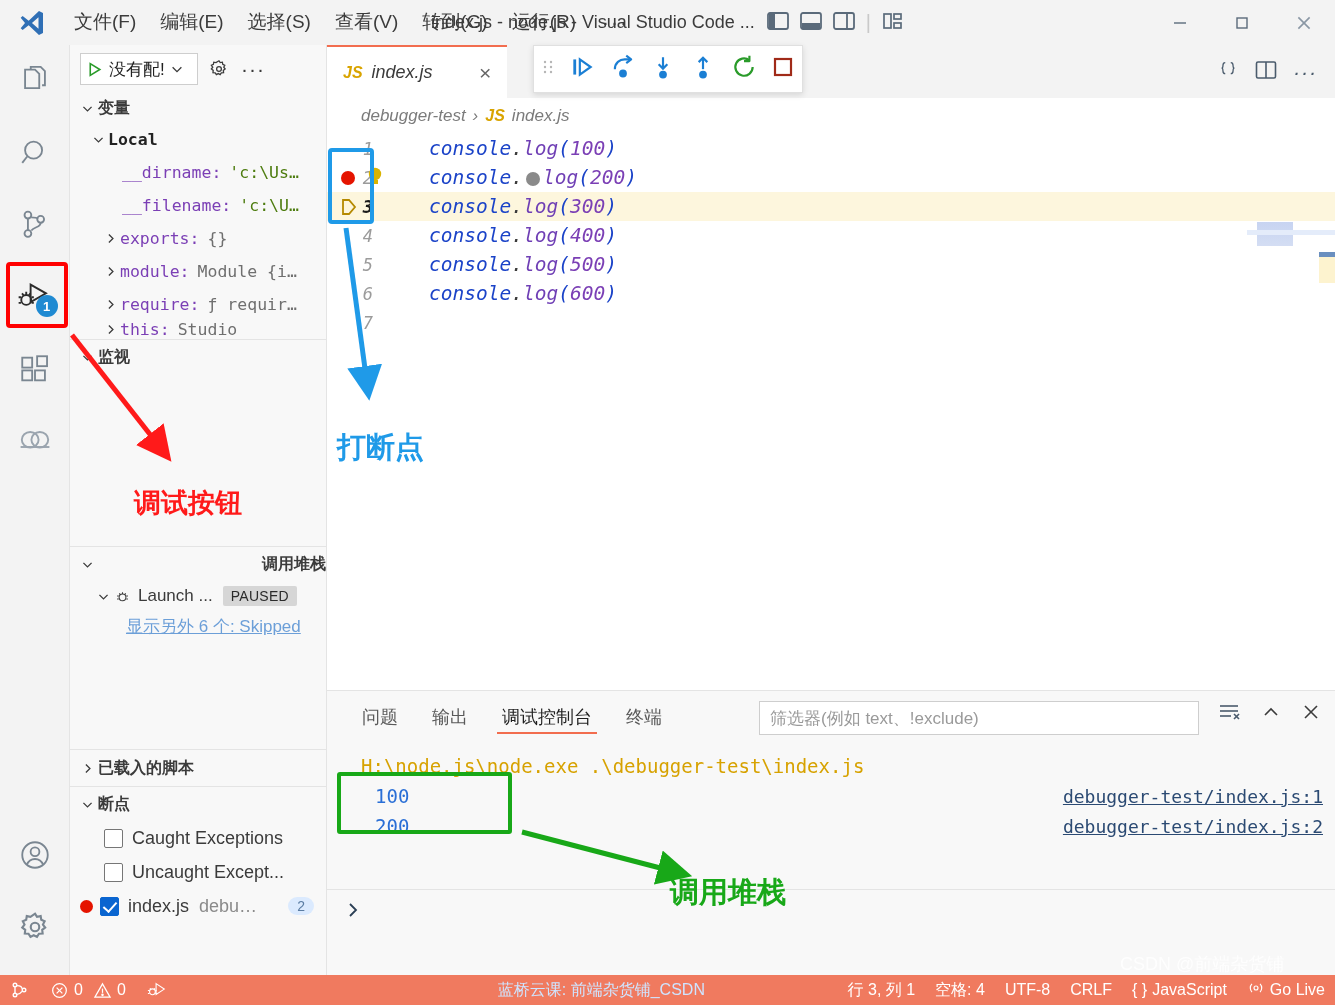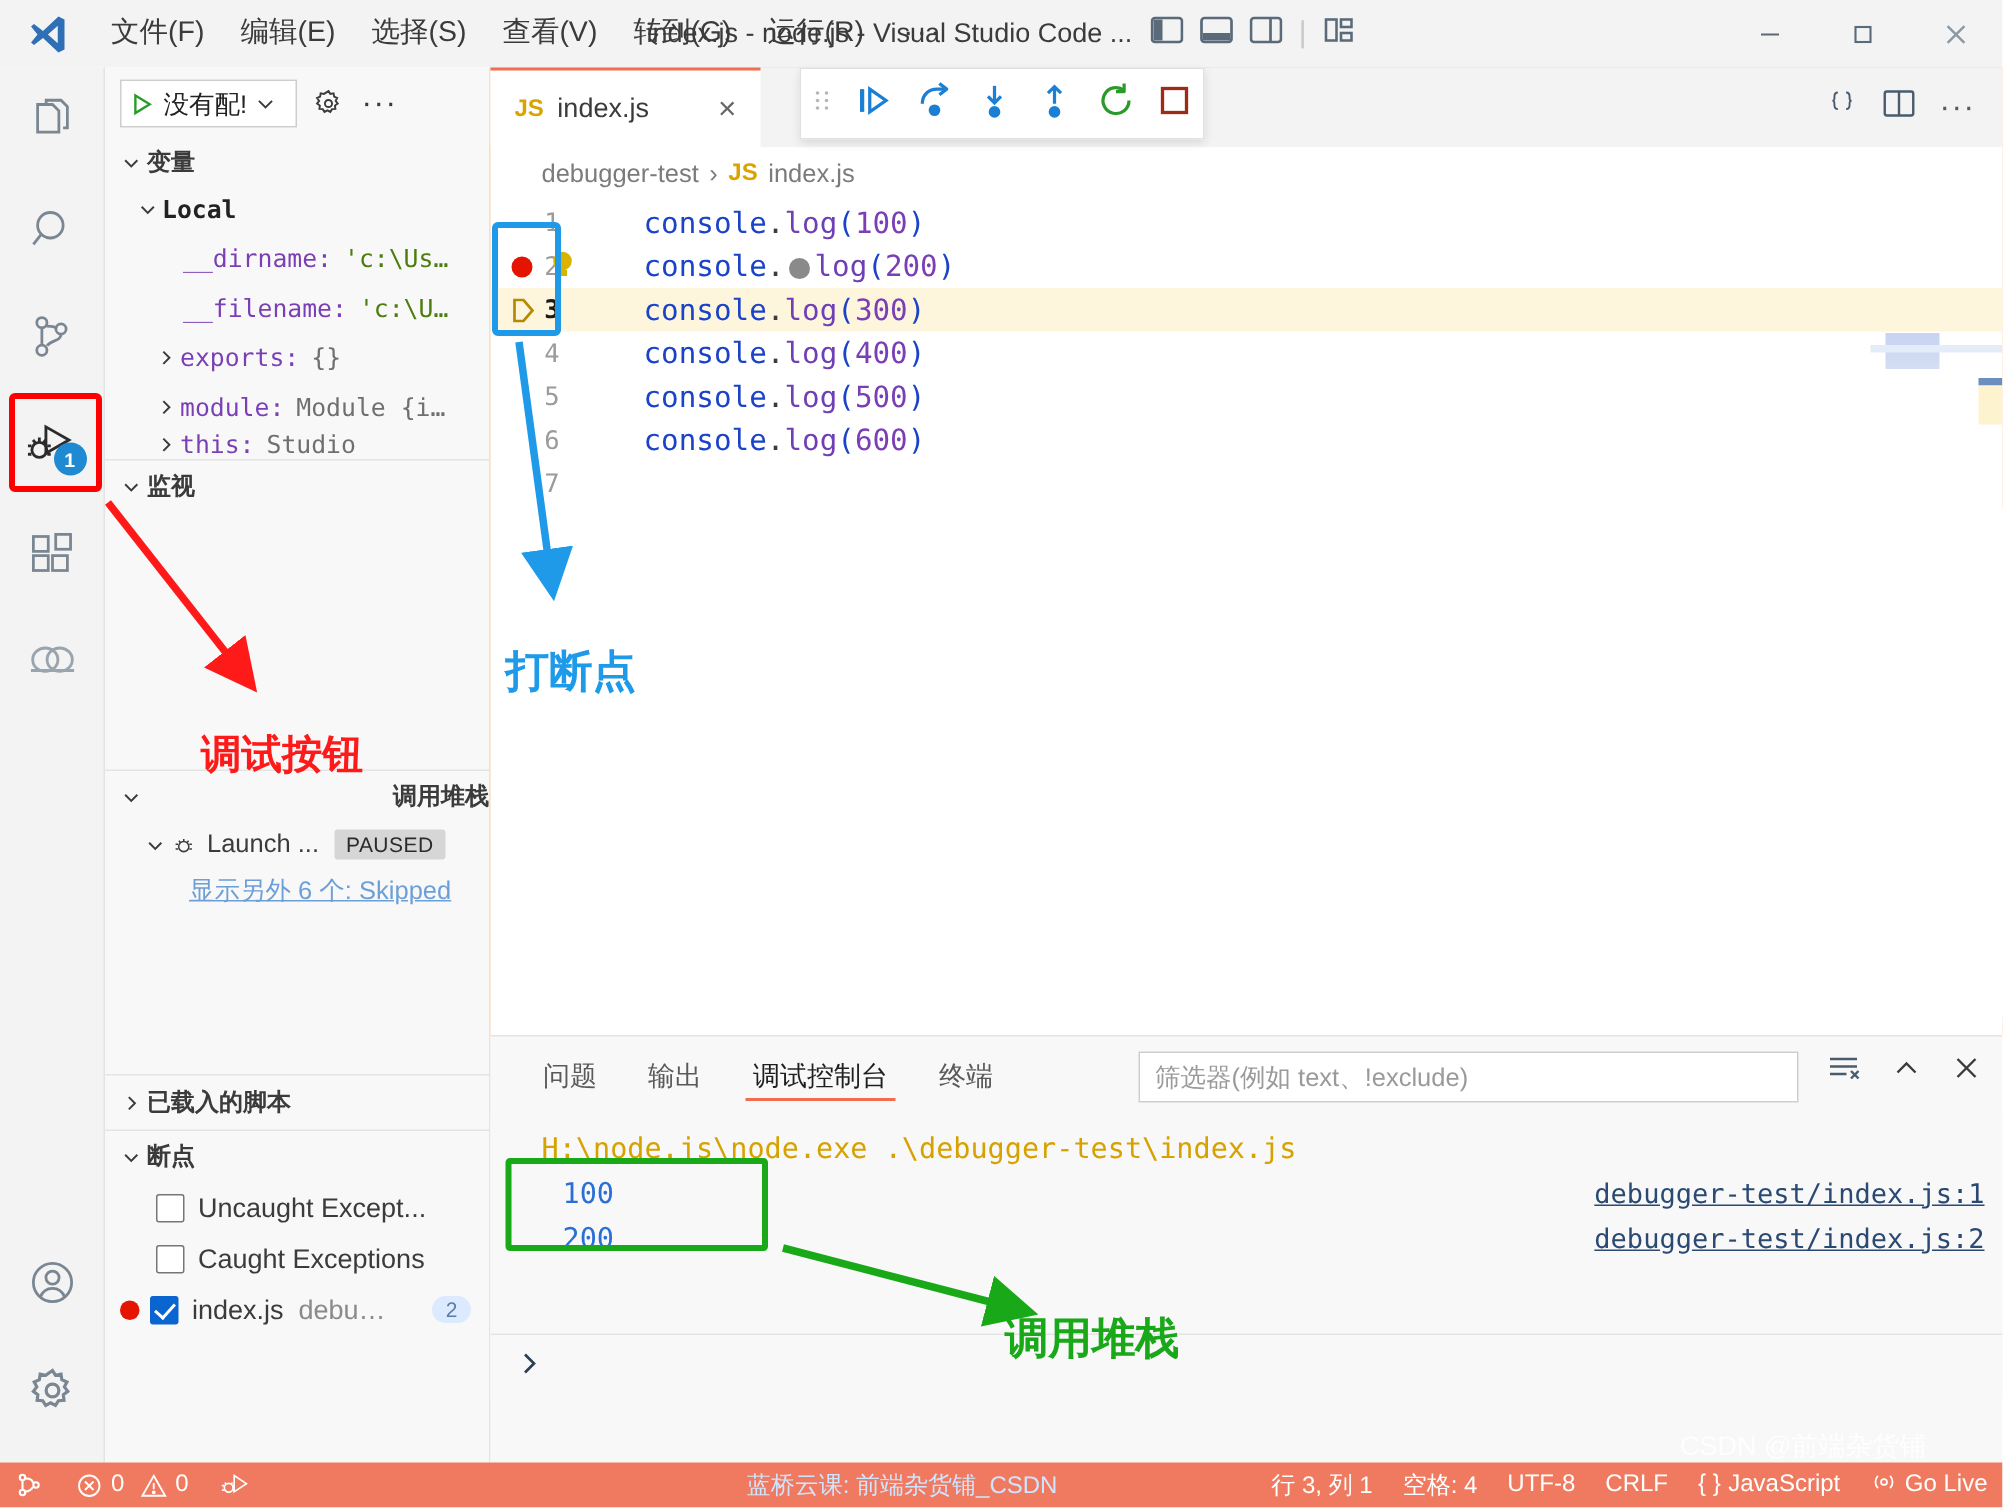--- a/index.html
+++ b/index.html
@@ -113,21 +113,21 @@
     content: ""; position: absolute; left: 5px; top: 1px; width: 6px; height: 11px;
     border: solid #fff; border-width: 0 2.4px 2.4px 0; transform: rotate(42deg);
   }
   .bp-dot { width: 13px; height: 13px; border-radius: 50%; background: #e51400; margin-right: 7px; flex: none; }
   .bp-count {
     margin-left: auto; margin-right: 12px; background: #dbeafe; color: #5b7da3;
     border-radius: 10px; padding: 1px 9px; font-size: 14px;
   }
 
   
-  .editor-area { position: absolute; left: 327px; top: 45px; width: 1008px; height: 645px; background: #fdba74; }
+  .editor-area { position: absolute; left: 327px; top: 45px; width: 1008px; height: 645px; background: #ec4899; font-style: italic; }
   .tabbar { height: 53px; background: #f3f3f3; display: flex; align-items: stretch; position: relative; }
   .tab {
     display: flex; align-items: center; gap: 9px; padding: 0 16px;
     background: #fff; border-top: 2px solid #f26d4f; font-size: 18px; color: #3b3b3b;
     min-width: 180px; position: relative;
   }
   .js-badge { color: #d9a400; font-weight: bold; font-size: 16px; font-family: "Liberation Sans", sans-serif; }
   .tab-close { margin-left: auto; font-size: 21px; color: #666; }
   .tabbar-actions { margin-left: auto; display: flex; align-items: center; gap: 16px; padding-right: 18px; }
   .breadcrumb {
@@ -400,20 +400,29 @@
     </div>
     <div class="tree-row" style="padding-left:30px;">
       <span class="twisty">
         <svg width="13" height="13" viewBox="0 0 16 16">
             <path d="M6 3l5 5-5 5" fill="none" stroke="#3b3b3b" stroke-width="1.6"></path>
           </svg>
       </span>
       <span class="vname">module:</span>
       <span class="vplain" style="margin-left:8px;">Module {i…</span>
     </div>
+    <div class="tree-row" style="padding-left:30px;">
+      <span class="twisty">
+        <svg width="13" height="13" viewBox="0 0 16 16">
+            <path d="M6 3l5 5-5 5" fill="none" stroke="#3b3b3b" stroke-width="1.6"></path>
+          </svg>
+      </span>
+      <span class="vname">require:</span>
+      <span class="vplain" style="margin-left:8px;">ƒ requir…</span>
+    </div>
     <div class="tree-row" style="padding-left:30px;height:16px;overflow:hidden;">
       <span class="twisty">
         <svg width="13" height="13" viewBox="0 0 16 16">
             <path d="M6 3l5 5-5 5" fill="none" stroke="#3b3b3b" stroke-width="1.6"></path>
           </svg>
       </span>
       <span class="vname">this:</span>
       <span class="vplain" style="margin-left:8px;">Studio</span>
     </div>
 
@@ -474,25 +483,25 @@
     <div class="section-header" style="height:34px;">
       <span class="sec-chev">
         <svg width="13" height="13" viewBox="0 0 16 16">
             <path d="M3 6l5 5 5-5" fill="none" stroke="#3b3b3b" stroke-width="1.6"></path>
           </svg>
       </span>
       <span>断点</span>
     </div>
     <div class="bp-row" style="padding-left:34px;">
       <span class="cbx"></span>
-      <span>Uncaught Except...</span>
+      <span>Caught Exceptions</span>
     </div>
     <div class="bp-row" style="padding-left:34px;">
       <span class="cbx"></span>
-      <span>Caught Exceptions</span>
+      <span>Uncaught Except...</span>
     </div>
     <div class="bp-row" style="padding-left:10px;">
       <span class="bp-dot"></span>
       <span class="cbx checked"></span>
       <span>index.js</span>
       <span style="margin-left:10px;color:#8a8a8a;">debu…</span>
       <span class="bp-count">2</span>
     </div>
   </div>
 

